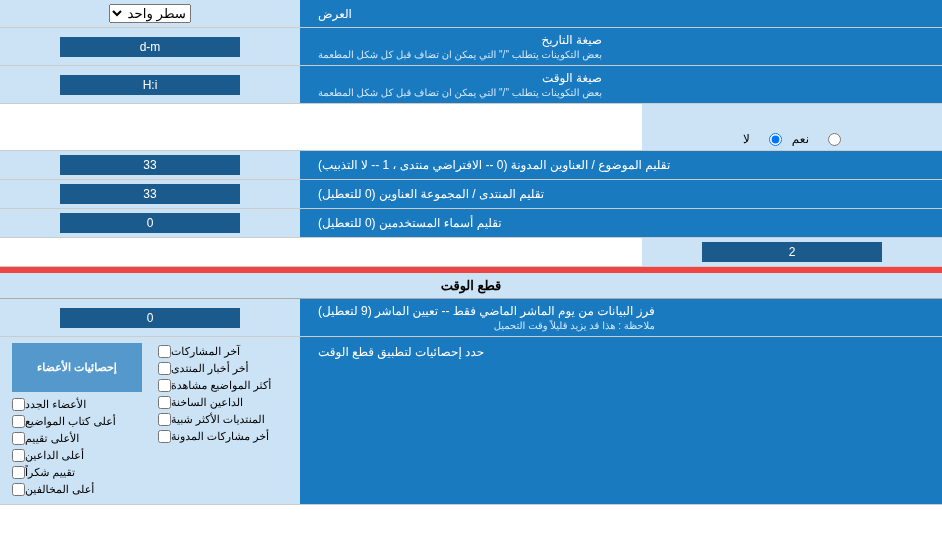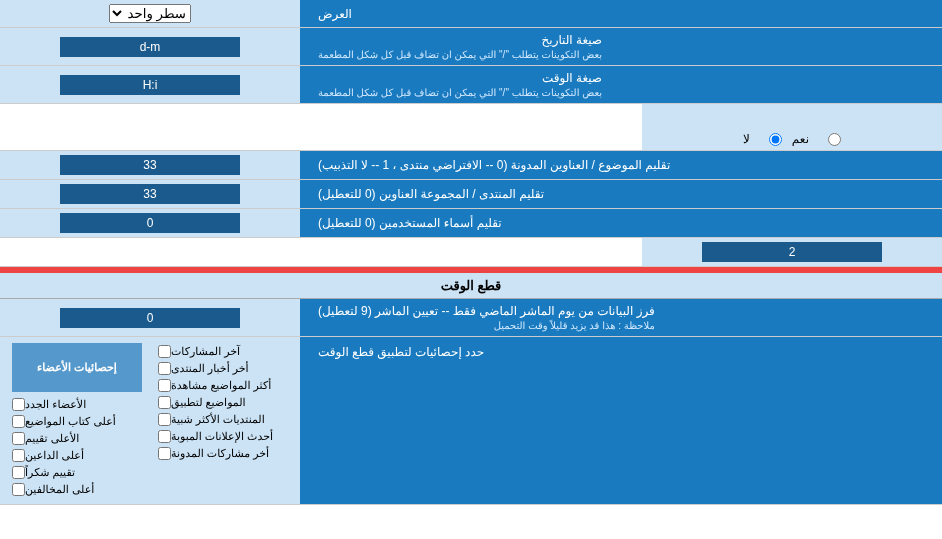--- a/index.html
+++ b/index.html
@@ -220,29 +220,25 @@
           </div>
           <div class="check-item">
             <span>أخر أخبار المنتدى</span>
             <input type="checkbox" style="">
           </div>
           <div class="check-item">
             <span>أكثر المواضيع مشاهدة</span>
             <input type="checkbox" style="">
           </div>
           <div class="check-item">
-            <span>المواضيع لتطبيق</span>
+            <span>الداعين الساخنة</span>
             <input type="checkbox" style="">
           </div>
           <div class="check-item">
             <span>المنتديات الأكثر شبية</span>
-            <input type="checkbox" style="">
-          </div>
-          <div class="check-item">
-            <span>أحدث الإعلانات المبوبة</span>
             <input type="checkbox" style="">
           </div>
           <div class="check-item">
             <span>أخر مشاركات المدونة</span>
             <input type="checkbox" style="">
           </div>
         </div>
 
         <div class="check-col">
           <div style="font-weight:bold; font-size:11px; text-align:center; margin-bottom:4px; background:#5599cc; color:#fff; padding:18px;">إحصائيات الأعضاء</div>

